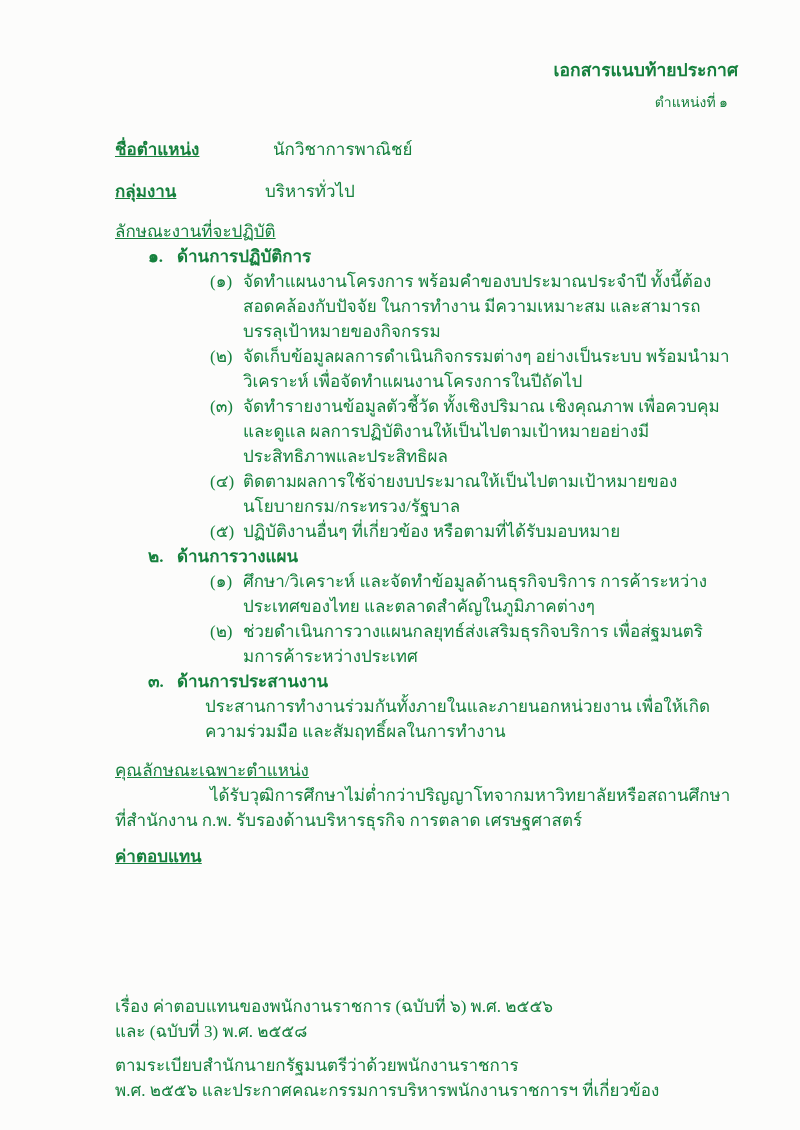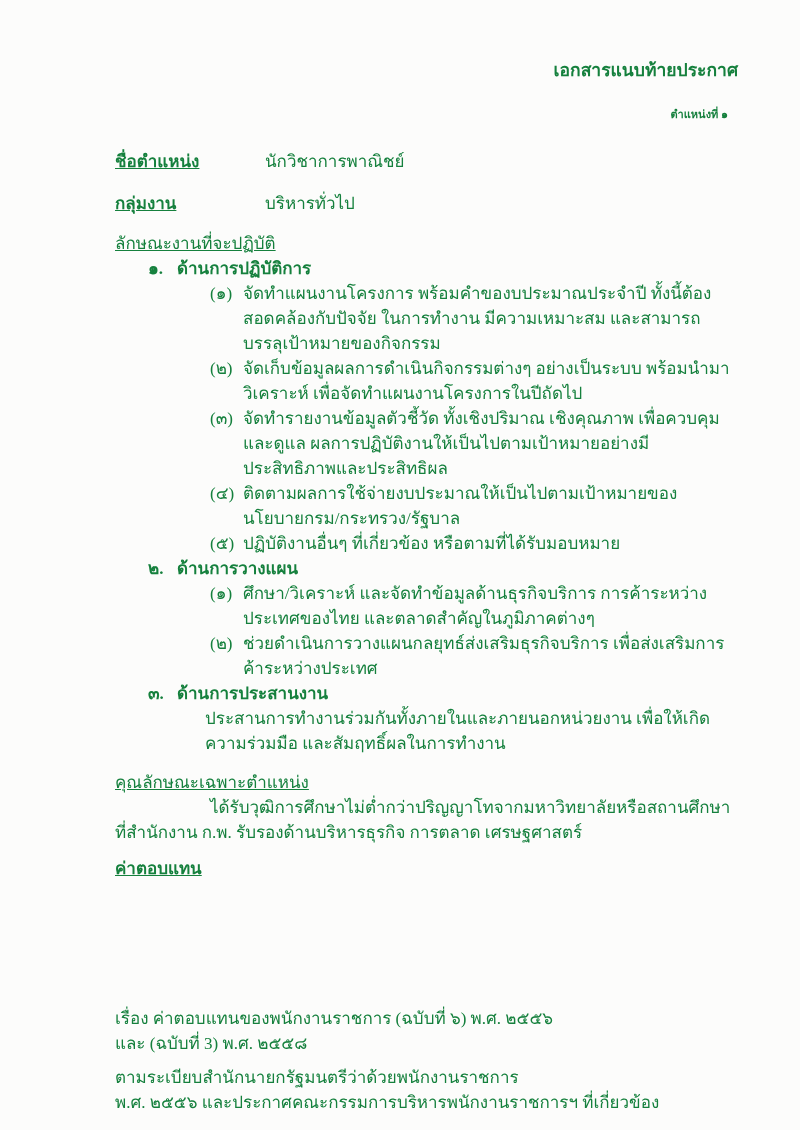--- a/index.html
+++ b/index.html
@@ -11,40 +11,40 @@
     background:#fcfcfb;
     color:#15803d;
     font-family:"Liberation Serif", serif;
     font-size:17px;
     line-height:25px;
     padding:58px 62px 0 115px;
     overflow:hidden;
   }
   .hdr { text-align:right; }
   .hdr-main { font-weight:bold; font-size:17.5px; }
-  .hdr-sub  { font-weight:bold; font-size:11px; margin-top:19px; padding-right:10px; }
+  .hdr-sub  { font-weight:normal; font-size:14px; margin-top:7px; padding-right:10px; }
 
   .f-row { display:flex; align-items:flex-start; }
   .f-label { flex:0 0 150px; font-weight:bold; text-decoration:underline; }
   .f-label-narrow { flex:0 0 125px; font-weight:bold; text-decoration:underline; }
   .f-value { flex:1; }
 
   .heading { font-weight:normal; text-decoration:underline; }
 
   .intro { text-indent:88px; }
   .para  { text-indent:95px; }
 
   .sec-head { display:flex; margin-left:33px; font-weight:bold; }
   .sec-no   { width:29px; flex-shrink:0; }
   .li       { display:flex; margin-left:95px; }
   .li-no    { width:33px; flex-shrink:0; }
   .li-text  { flex:1; }
   .sec-note { margin-left:90px; max-width:520px; }
 
-  .mt-22 { margin-top:22px; }
+  .mt-22 { margin-top:22px;gap:8px; }
   .mt-17 { margin-top:17px; }
   .mt-15 { margin-top:15px; }
   .mt-14 { margin-top:14px; }
   .mt-11 { margin-top:11px;flex-direction:column; }
   .mt-9  { margin-top:9px; }
 </style>
 </head>
 <body>
 
 <div class="page">
@@ -97,21 +97,21 @@
     <div class="sec-head">
       <span class="sec-no">๒.</span>
       <span>ด้านการวางแผน</span>
     </div>
     <div class="li">
       <span class="li-no">(๑)</span>
       <span class="li-text">ศึกษา/วิเคราะห์ และจัดทำข้อมูลด้านธุรกิจบริการ การค้าระหว่างประเทศของไทย และตลาดสำคัญในภูมิภาคต่างๆ</span>
     </div>
     <div class="li">
       <span class="li-no">(๒)</span>
-      <span class="li-text">ช่วยดำเนินการวางแผนกลยุทธ์ส่งเสริมธุรกิจบริการ เพื่อส่งเสริมการค้าระหว่างประเทศ</span>
+      <span class="li-text">ช่วยดำเนินการวางแผนกลยุทธ์ส่งเสริมธุรกิจบริการ เพื่อส่ฐมนตริมการค้าระหว่างประเทศ</span>
     </div>
   </div>
 
   <div>
     <div class="sec-head">
       <span class="sec-no">๓.</span>
       <span>ด้านการประสานงาน</span>
     </div>
     <div class="sec-note">ประสานการทำงานร่วมกันทั้งภายในและภายนอกหน่วยงาน เพื่อให้เกิดความร่วมมือ และสัมฤทธิ์ผลในการทำงาน</div>
   </div>

